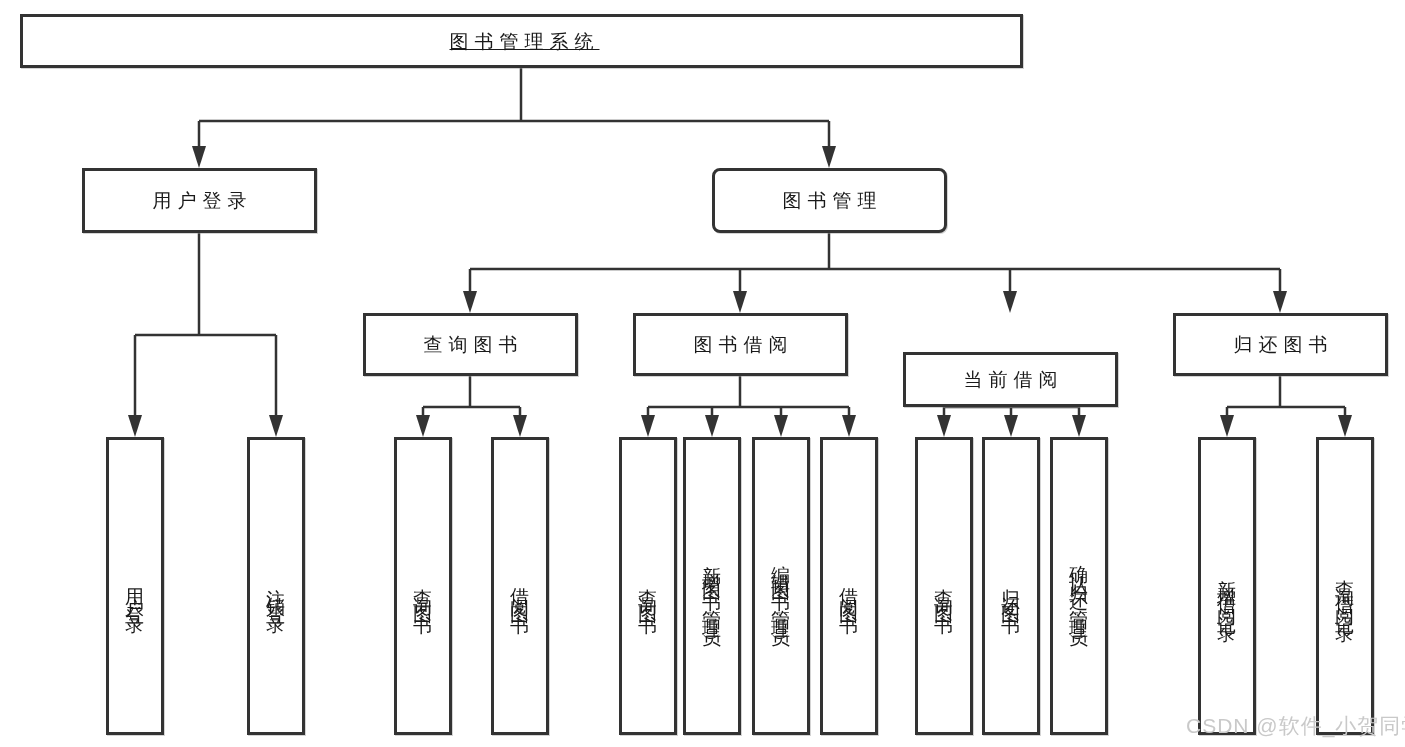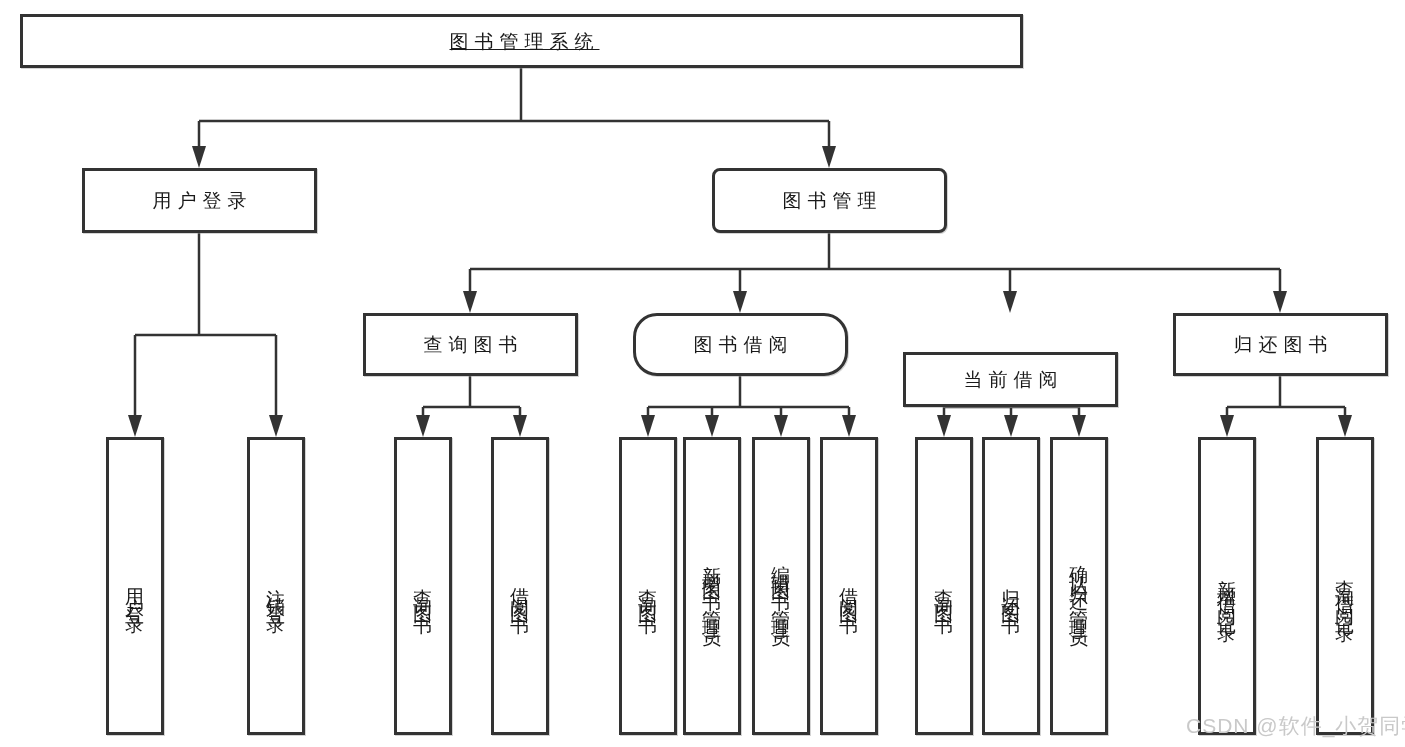--- a/index.html
+++ b/index.html
@@ -47,21 +47,21 @@
     letter-spacing: 1px;
     color: #c9c9c9;
     z-index: 10;
     white-space: nowrap;
   }
   
   .n-root    { left: 20px;   top: 14px;  width: 1003px; height: 54px; }
   .n-login   { left: 82px;   top: 168px; width: 235px;  height: 65px; }
   .n-mgmt    { left: 712px;  top: 168px; width: 235px;  height: 65px; border-radius: 8px; }
   .n-rec     { left: 363px;  top: 313px; width: 215px;  height: 63px; }
-  .n-bb      { left: 633px;  top: 313px; width: 215px;  height: 63px; border-radius: 24px; }
+  .n-bb      { left: 633px;  top: 313px; width: 215px;  height: 63px; }
   .n-cb      { left: 903px;  top: 330px; width: 215px;  height: 55px; margin-top: 22px; }
   .n-br      { left: 1173px; top: 313px; width: 215px;  height: 63px; }
   .leaf      { top: 437px; width: 58px; height: 298px; }
   .l-1  { left: 106px;  }
   .l-2  { left: 247px;  }
   .l-3  { left: 394px;  }
   .l-4  { left: 491px;  }
   .l-5  { left: 619px;  }
   .l-6  { left: 683px;  }
   .l-7  { left: 752px;  }

